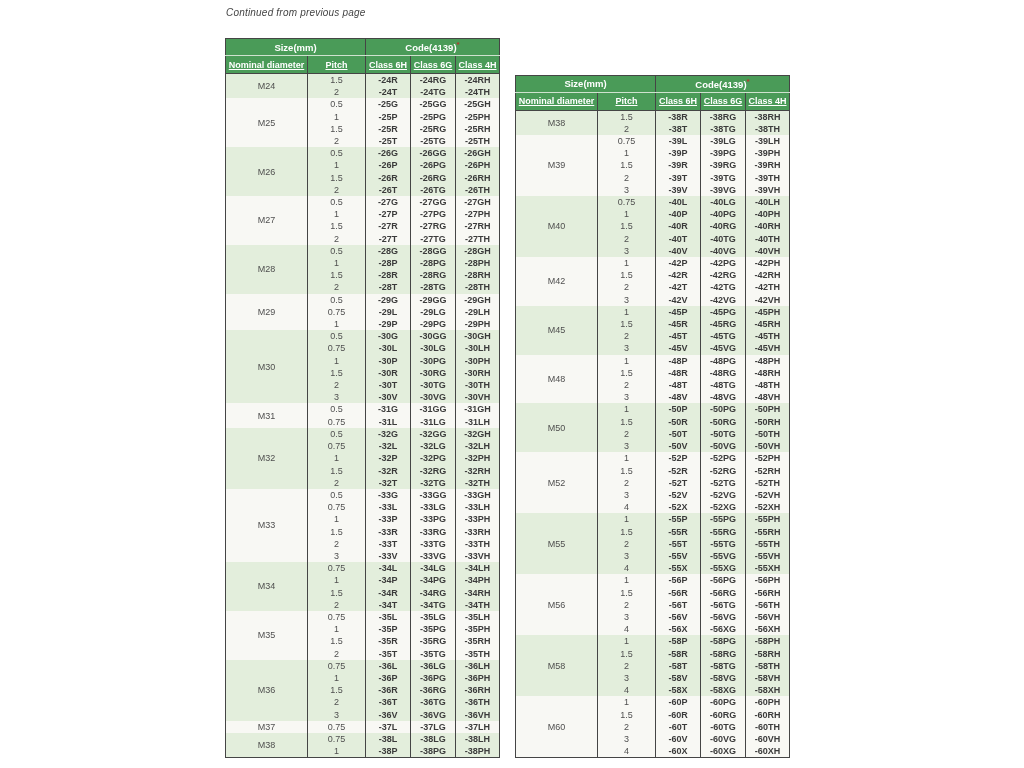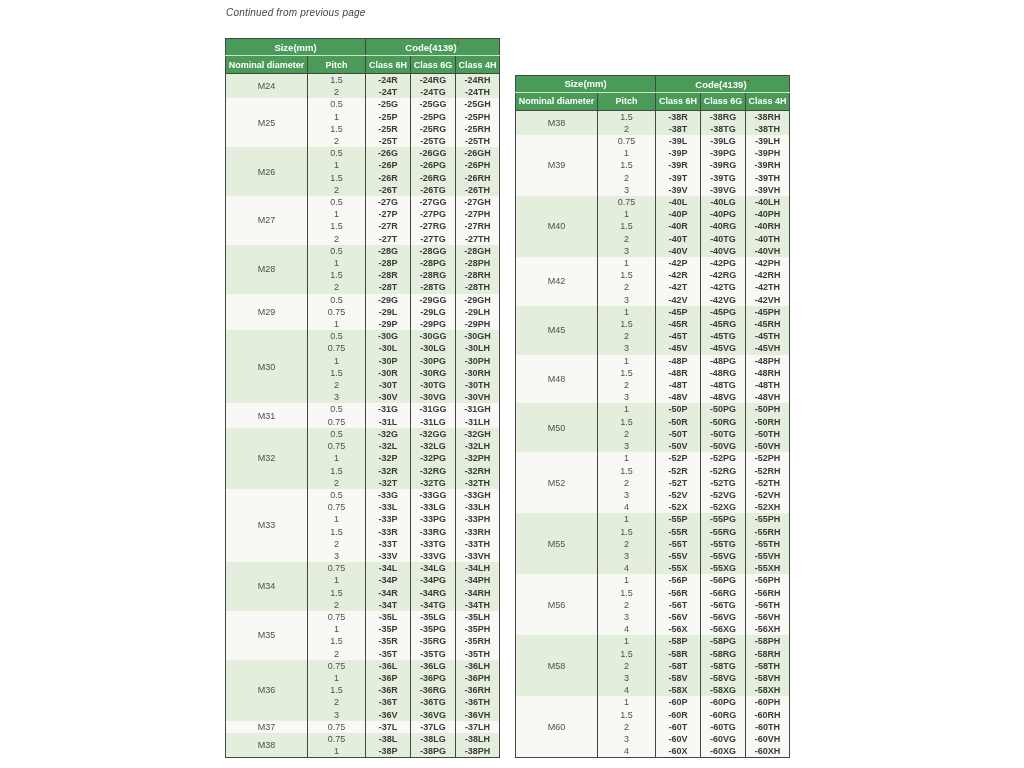--- a/index.html
+++ b/index.html
@@ -23,21 +23,21 @@
   .code-table col.c-pitch { width:58px; }
   .code-table col.c-6h    { width:45px; }
   .code-table col.c-6g    { width:45px; }
   .code-table col.c-4h    { width:44px; }
   .code-table th {
     background:var(--header-green); color:#ffffff; font-weight:bold;
     padding:0; text-align:center;
     border-left:1px solid var(--border-dark); border-right:1px solid var(--border-dark);
   }
   .code-table thead tr.h1 th { height:16px; font-size:9.5px; border-bottom:1px solid #cfe2cf; }
-  .code-table thead tr.h2 th { height:17px; font-size:9px; border-bottom:1px solid var(--border-dark); }
+  .code-table thead tr.h2 th { height:17px; font-size:9px; border-bottom:1px solid var(--border-dark);text-decoration:underline; }
   .code-table sup.mark { color:var(--footnote-red); font-size:8px; font-weight:bold; }
   .code-table td {
     padding:0; text-align:center; height:12.2px; line-height:12.2px;
     border-left:1px solid var(--border-dark); border-right:1px solid var(--border-dark);
     color:var(--text-body); white-space:nowrap; overflow:hidden;
   }
   .code-table td.code { font-weight:bold; color:var(--text-code); }
   .code-table tr.g td { background:var(--row-green); }
   .code-table tr.w td { background:var(--row-white); }
 </style>

